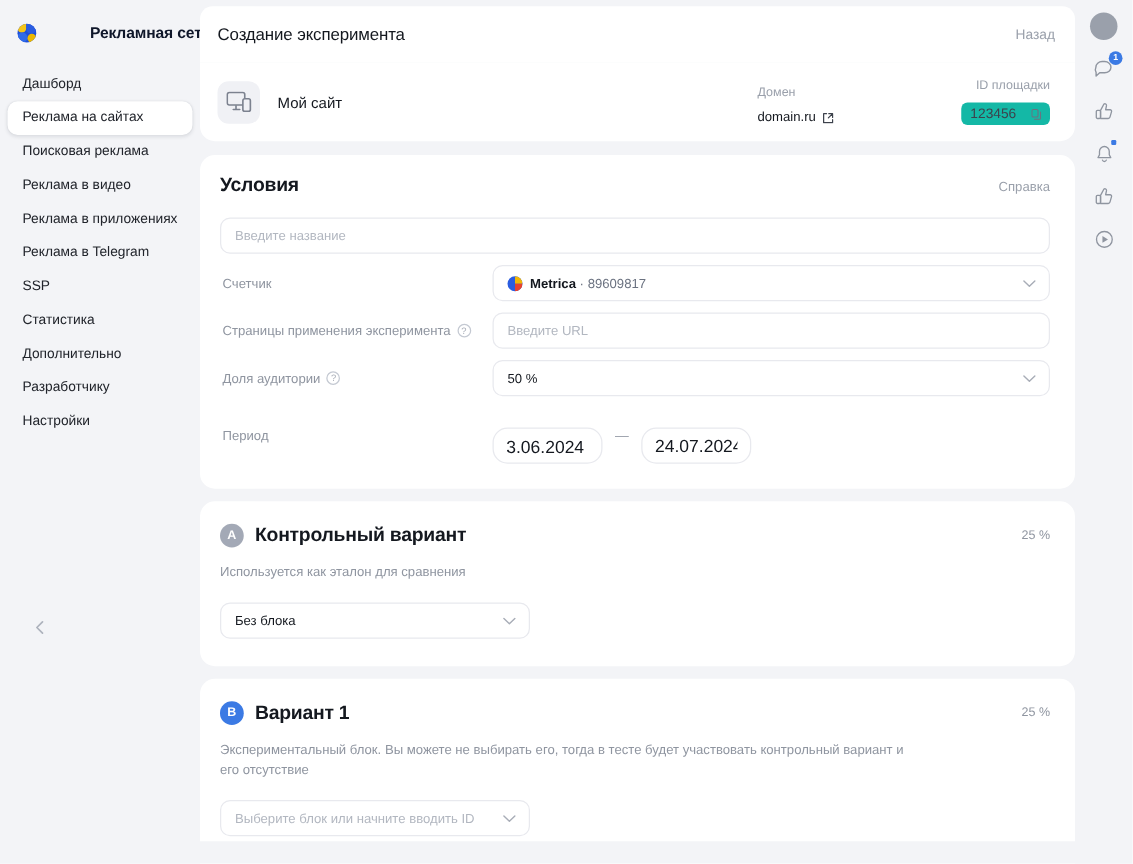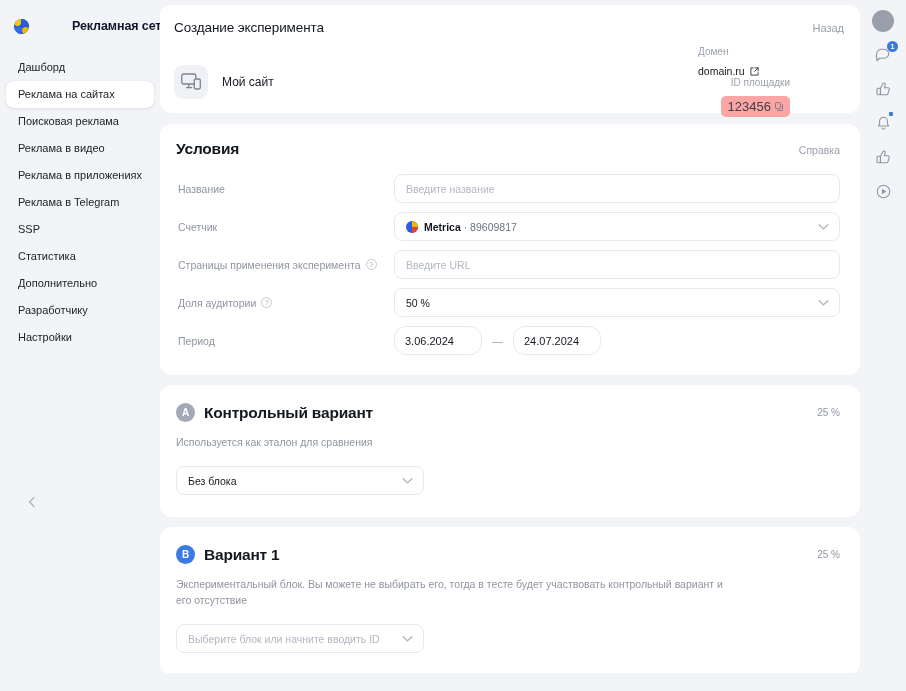--- a/index.html
+++ b/index.html
@@ -153,41 +153,40 @@
   }
   .site-name {
     font-size: 12px;
     color: #14181f;
     margin-left: 14px;
     white-space: nowrap;
   }
   .site-meta {
     margin-left: auto;
     display: flex;
-    align-items: flex-start;
+    align-items: flex-end;
     gap: 0px;
-    flex-direction: column;
   }
   .meta-col { display: flex; flex-direction: column; gap: 7px; }
   .meta-col.domain { width: 142px; }
   .meta-col.owner  { width: 130px; }
   .meta-col.pid    { width: 92px; align-items: flex-end; text-align: right; }
   .meta-label { font-size: 10px; color: #9aa0ab; line-height: 12px; white-space: nowrap; }
   .meta-value { font-size: 10.5px; color: #14181f; line-height: 12px; display:flex; align-items:center; gap:5px; white-space: nowrap;}
   .meta-value.owner-v { color: #14181f; }
   .meta-value.owner-v .redletter { color: #e03030; }
   .id-pill {
-    background: #fca5a5;
+    background: #14b8a6;
     border-radius: 5px;
     padding: 3px 7px;
-    font-size: 13px;
+    font-size: 11px;
     color: #3d424c;
     display: inline-flex;
     align-items: center;
-    gap: 4px;
+    gap: 12px;
     cursor: pointer;
   }
 
   
   .cond-card { padding: 16px 20px 20px 16px; }
   .cond-head {
     display: flex; align-items: baseline;
     margin-bottom: 16px;
   }
   .cond-title {
@@ -250,25 +249,26 @@
   .metrica-name { color:#14181f; font-weight:bold; }
   .metrica-sep { color:#6b7280; font-weight: normal; }
 
   .date-wrap { display: flex; align-items: center; gap: 10px; }
   .date-input {
     width: 88px;
     height: 29px;
     border: 1px solid #e8e9ee;
     border-radius: 12px;
     background: #fff;
-    font-size: 11px;
+    font-size: 14px;
     color: #14181f;
     padding: 0 10px;
     font-family: inherit;
     outline: none;
+    margin-top: 16px;
   }
   .date-dash { color: #9aa0ab; font-size: 11px; }
 
   .qmark {
     width: 11px; height: 11px;
     border-radius: 50%;
     border: 1px solid #c4c9d2;
     color: #a8adb7;
     font-size: 7.5px;
     line-height: 9px;
@@ -474,21 +474,20 @@
         </div>
       </div>
 
       <div class="card cond-card">
         <div class="cond-head">
           <div class="cond-title">Условия</div>
           <div class="cond-help">Справка</div>
         </div>
 
         <div class="field-row">
-          <div class="field-label">Название</div>
           <div class="field-control">
             <input class="input" type="text" placeholder="Введите название" style="">
           </div>
         </div>
 
         <div class="field-row">
           <div class="field-label">Счетчик</div>
           <div class="field-control">
             <div class="select">
               <span class="metrica-logo">

